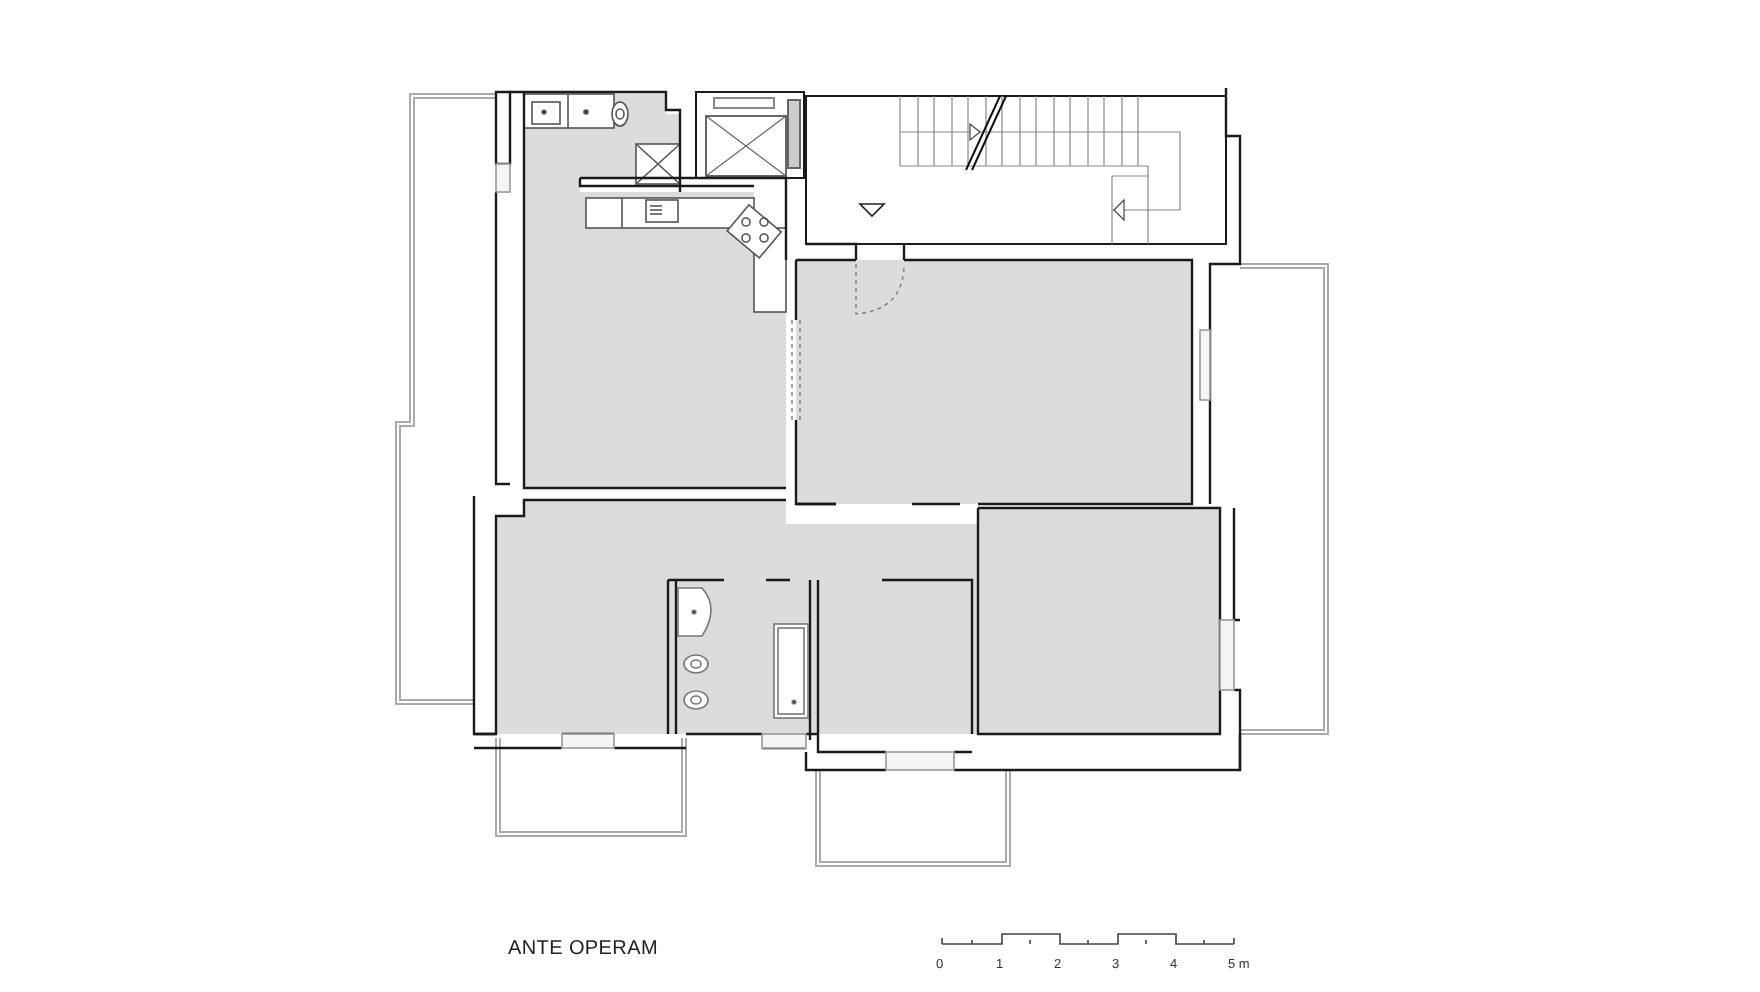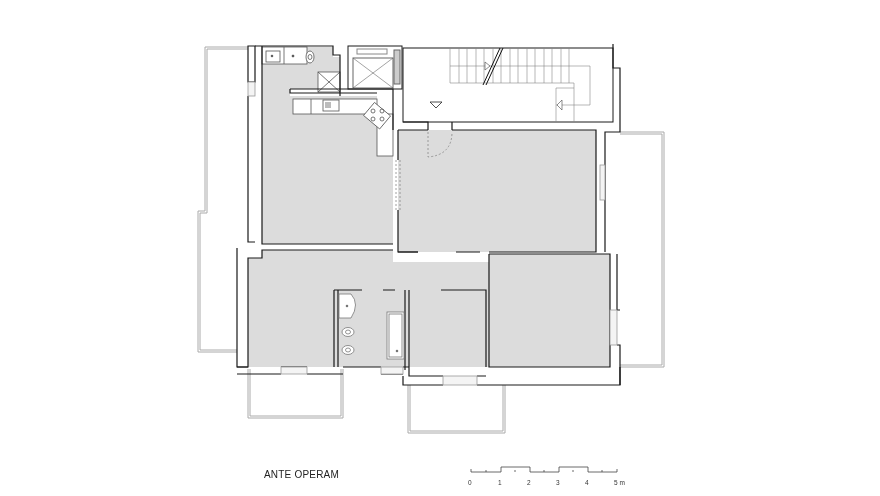--- a/index.html
+++ b/index.html
@@ -1,18 +1,18 @@
 <!DOCTYPE html>
 <html><head>
   <meta charset="utf-8">
   <style>
     html, body { margin: 0; padding: 0; background: #ffffff; }
     body { width: 880px; height: 496px; position: relative; overflow: hidden; font-family: "Liberation Sans", sans-serif; }
     #plan { position: absolute; left: 0; top: 0; }
-    .caption { position: absolute; left: 264px; top: 469px; font-size: 10px; color: #222; letter-spacing: 0.2px; }
+    .caption { position: absolute; left: 254px; top: 469px; font-size: 10px; color: #222; letter-spacing: 0.2px; }
     .scale-label { position: absolute; top: 479px; font-size: 6.5px; color: #333; }
   </style>
 </head>
 <body>
 
 <svg id="plan" width="880" height="496" viewBox="0 0 880 496" xmlns="http://www.w3.org/2000/svg">
 
   <g fill="none" stroke="#aaaaaa" stroke-width="1">
     <path d="M248,47 L205,47 L205,211 L198,211 L198,352 L237,352"></path>
     <path d="M248,49 L207,49 L207,213 L200,213 L200,350 L237,350"></path>

